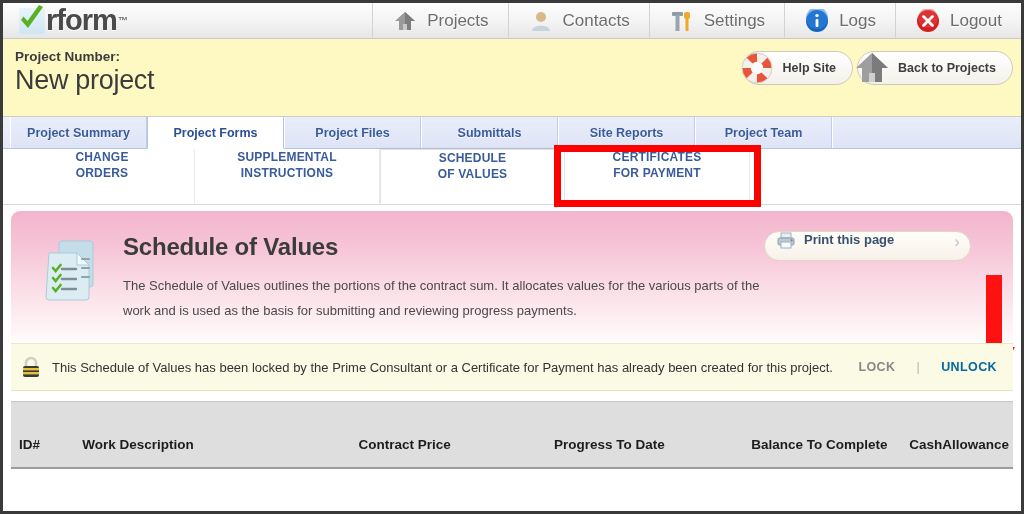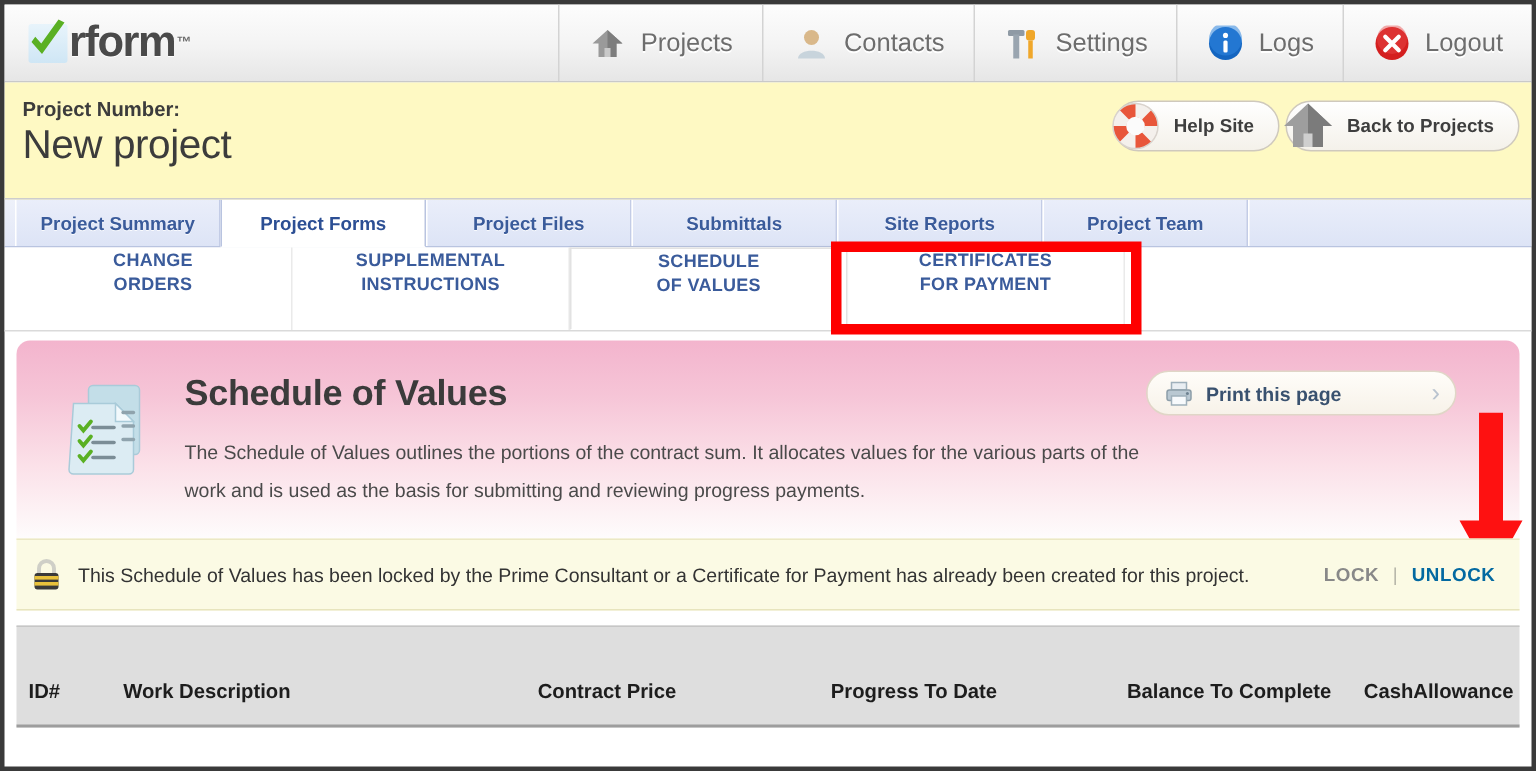--- a/index.html
+++ b/index.html
@@ -14,21 +14,21 @@
     position: relative;
     width: 1024px; height: 514px;
     border: 3px solid #3a3a3a;
     background: #fff;
     overflow: hidden;
   }
 
   
   .topbar {
     position: relative;
-    height: 52px;
+    height: 36px;
     display: flex;
     align-items: stretch;
     background: linear-gradient(to bottom, #fdfdfd 0%, #f3f3f3 55%, #e6e6e6 100%);
     border-bottom: 1px solid #c9c9c9;
   }
   .logo-wrap {
     display: flex; align-items: center;
     padding-left: 16px;
     flex: 0 0 auto;
   }
@@ -189,21 +189,21 @@
     margin-top: 12px;
     font-size: 13px; color: #4a4a4a; line-height: 25px;
     max-width: 665px;
   }
   .printbtn {
     position: absolute; right: 42px; top: 20px;
     width: 207px; height: 30px;
     border: 1px solid #e0d6c7;
     border-radius: 15px;
     background: linear-gradient(to bottom, #fffdf9, #f7f2e9);
-    display: flex; align-items: center;
+    display: flex; 
     padding: 0 10px 0 12px;
     font-size: 13px; font-weight: bold; color: #39516f;
     cursor: pointer;
   }
   .printbtn .chev { margin-left: auto; color: #b9c3cf; font-size: 17px; font-weight: normal;}
   .printbtn .pricon { margin-right: 9px; display:flex; }
 
   .arrow {
     position: absolute;
     left: 968px; top: 272px;
@@ -217,21 +217,21 @@
     height: 48px;
     margin: 0 8px;
     background: #fbfae4;
     border-top: 1px solid #ebe8c4;
     border-bottom: 1px solid #e7e4bd;
     display: flex; align-items: center;
     padding: 0 16px 0 10px;
   }
   .lockbar .lkicon { flex: 0 0 22px; display:flex; align-items:center;}
   .lockmsg { margin-left: 9px; font-size: 13px; color: #333; }
-  .lockactions { margin-left: auto; display: flex; align-items: center; gap: 9px; font-size: 12.5px; font-weight: bold; letter-spacing: 0.4px;}
+  .lockactions { margin-left: auto; display: flex; align-items: center; gap: 21px; font-size: 12.5px; font-weight: bold; letter-spacing: 0.4px;}
   .lockactions .lk { color: #888; cursor: pointer; }
   .lockactions .sep { color: #b4b4a8; font-weight: normal;}
   .lockactions .unlk { color: #0369a1; cursor: pointer; }
 
   
   .tablewrap { margin: 10px 8px 0 8px; }
   .thead {
     height: 68px;
     background: #dedede;
     border-top: 1px solid #c6c6c6;

